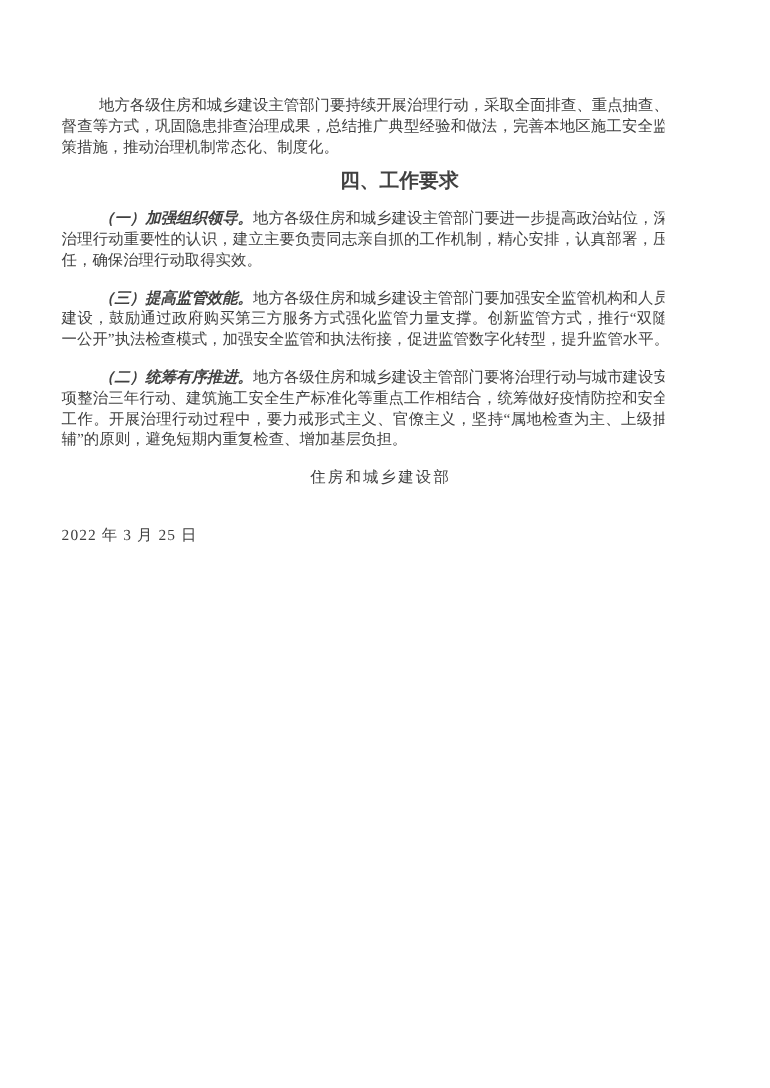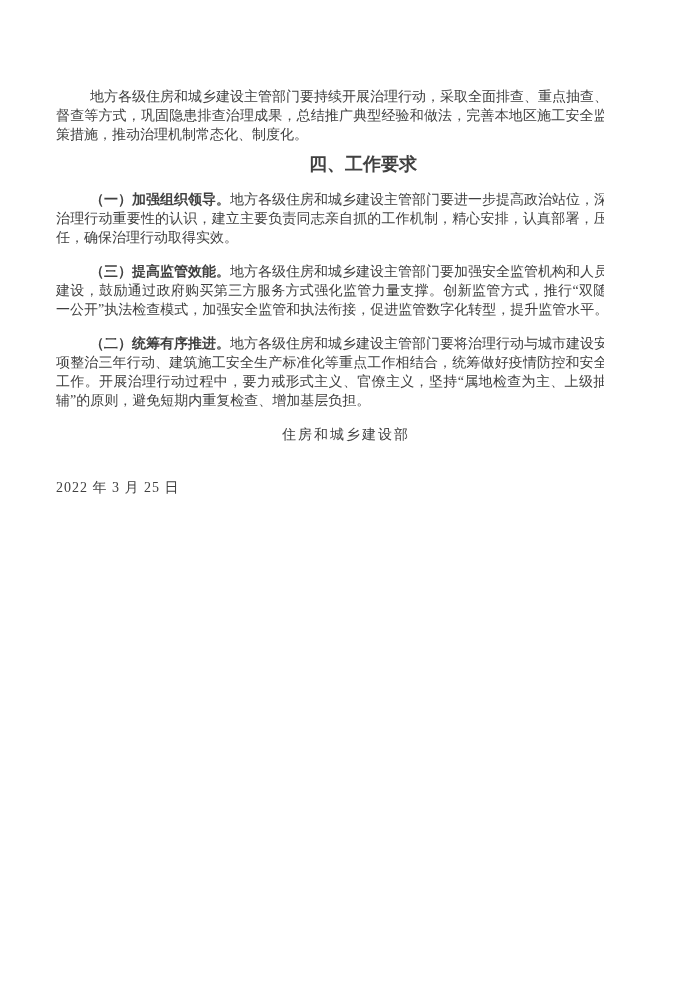--- a/index.html
+++ b/index.html
@@ -36,20 +36,21 @@
     margin: 0 0 16px 0;
     text-indent: 34px;
     text-align: center;
   }
   .item {
     margin: 0 0 15px 0;
     text-indent: 34px;
   }
   .item .lead {
     font-weight: 700;
+    font-style: italic;
   }
   .signature {
     text-align: center;
     text-indent: 0;
     letter-spacing: 2px;
     line-height: 19px;
   }
   .date {
     margin-top: 34px;
     text-indent: 0;

